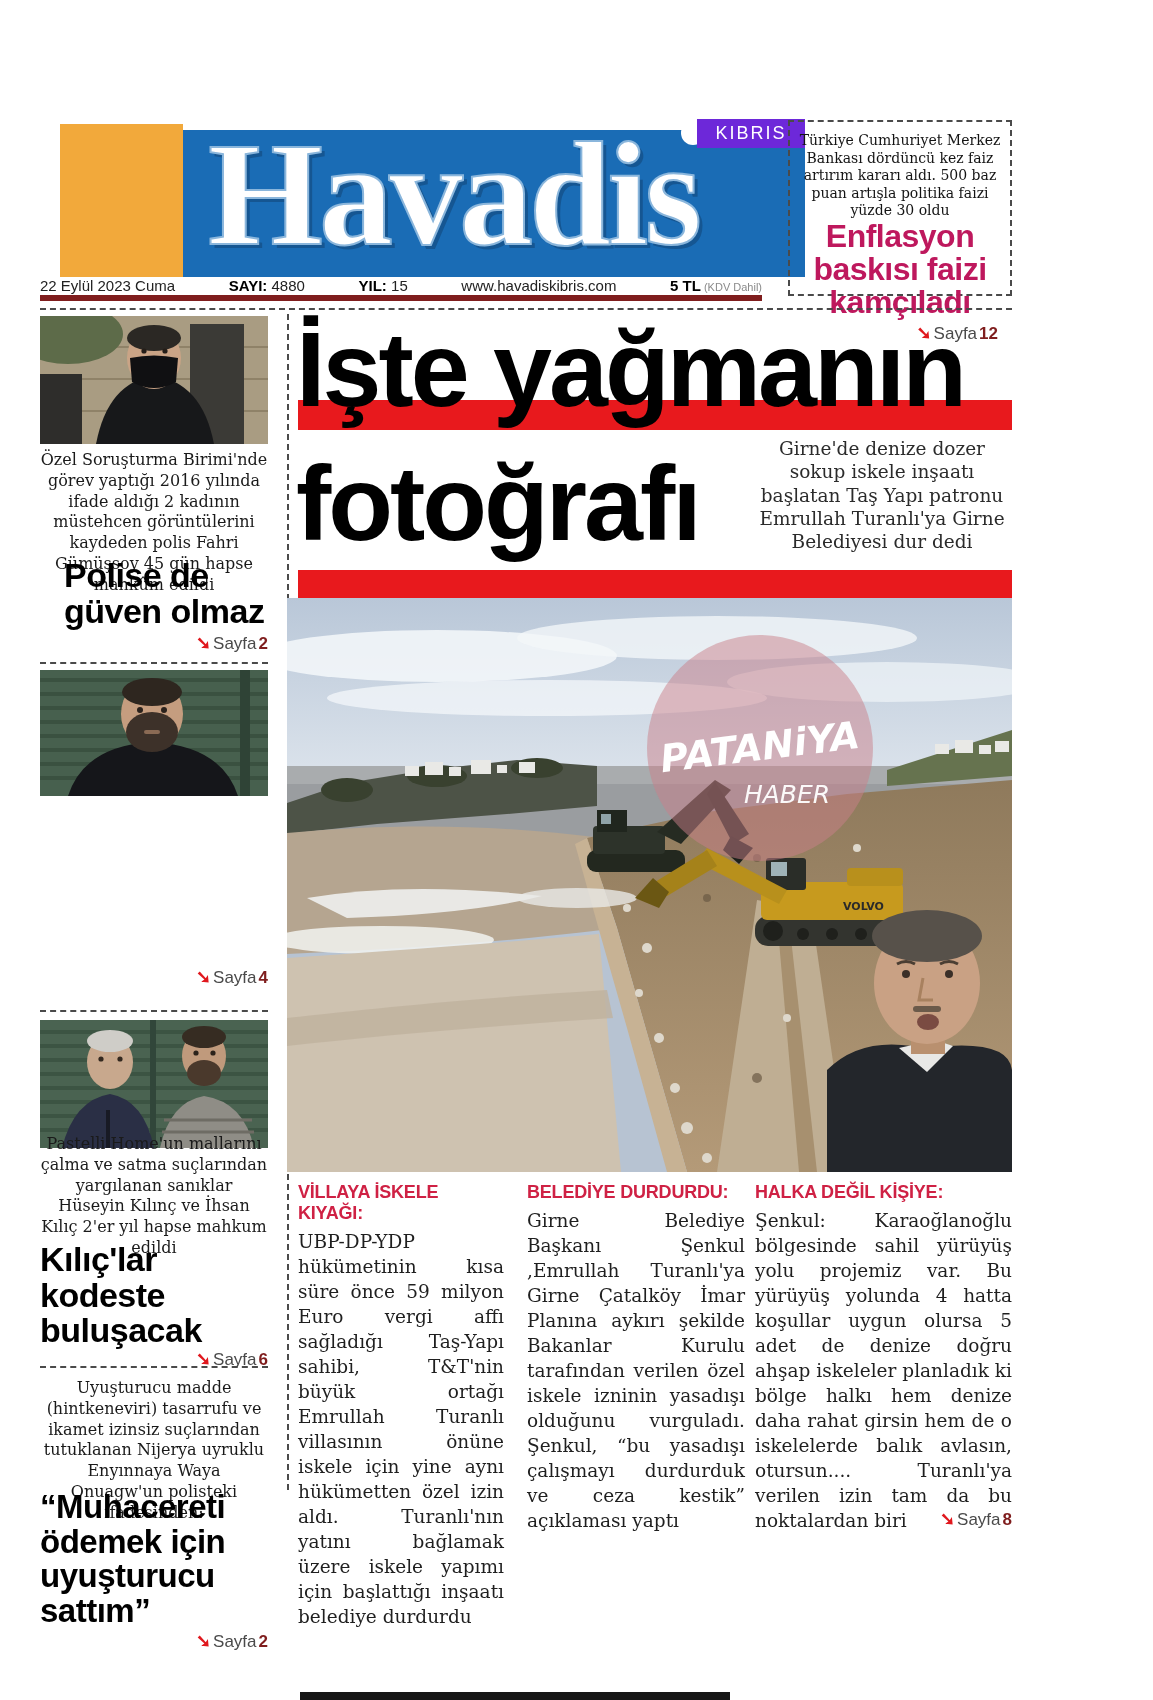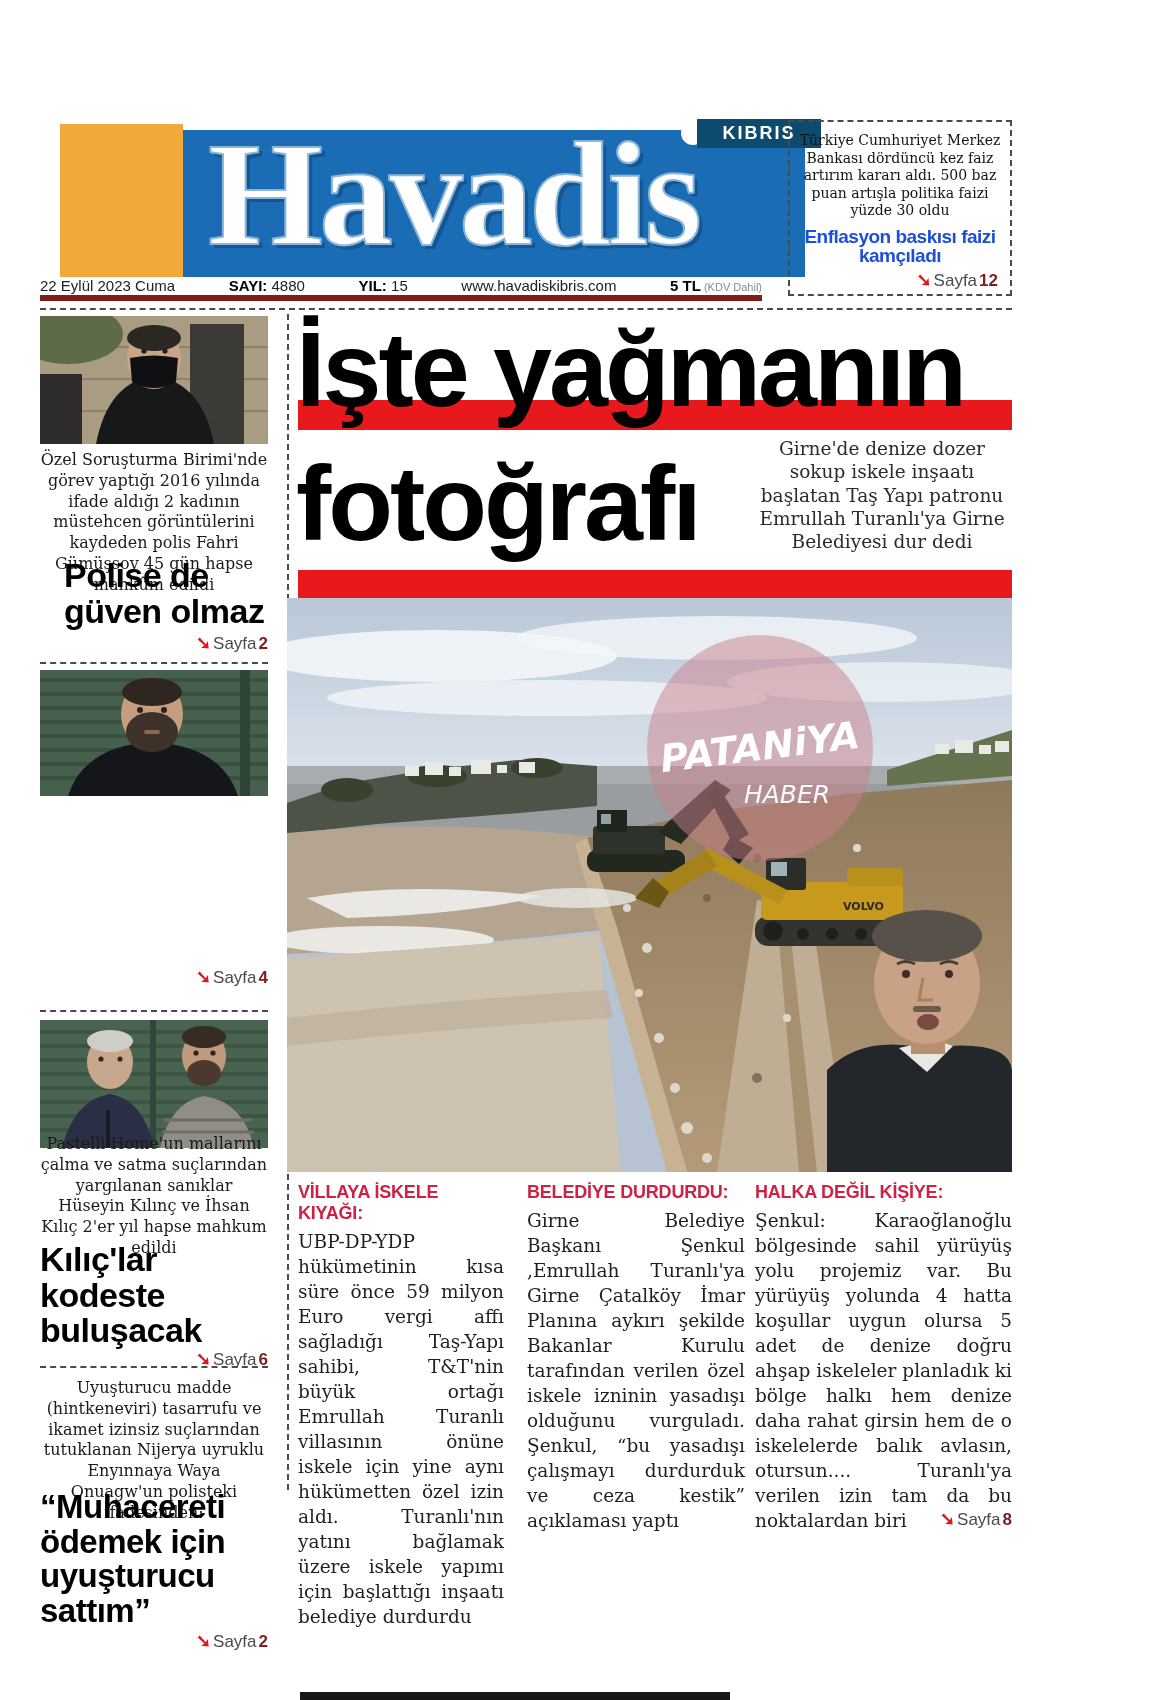--- a/index.html
+++ b/index.html
@@ -14,41 +14,41 @@
   .orange-block { left:60px; top:124px; width:123px; height:153px; background:#f2a93b; }
   .blue-block   { left:183px; top:130px; width:622px; height:147px; background:#1a6cb5; }
   .logo {
     left:100px; top:120px; width:706px; text-align:center;
     font-family:"Liberation Serif", serif; font-weight:700;
     font-size:148px; line-height:1; color:#fff; letter-spacing:-4px;
     -webkit-text-stroke:2px #8ab6dc;
     text-shadow:4px 4px 0 rgba(15,60,105,.45);
   }
   .kibris-badge {
-    left:697px; top:119px; width:124px; height:29px; background:#0c4a6e;
-    color:#fff; font-weight:700; font-size:18px; letter-spacing:2px;
+    left:697px; top:119px; width:108px; height:29px; background:#6d28d9;
+    color:#fff; font-weight:400; font-size:18px; letter-spacing:2px;
     display:flex; align-items:center; justify-content:center;
   }
   .logo-dot { left:681px; top:121px; width:24px; height:24px; border-radius:50%; background:#fff; }
 
   .infobar {
     left:40px; top:279px; width:722px; height:22px;
     display:flex; align-items:center; justify-content:space-between;
     font-size:15px; color:#222; border-bottom:6px solid #7f1d1d; padding-bottom:3px;
   }
   .infobar b { font-weight:700; color:#000; }
   .price-note { font-size:11px; color:#8a8a8a; }
 
   
   .tr-box {
     left:788px; top:120px; width:224px; height:176px;
     border:2px dashed #4a4a4a; padding:10px 8px 6px 8px; text-align:center;
   }
   .tr-teaser { font-family:"DejaVu Serif", serif; font-size:14px; line-height:1.25; color:#141414; }
-  .tr-headline { margin-top:7px; font-size:19px; font-weight:800; line-height:1.04; letter-spacing:-0.5px; color:#1d4ed8; }
+  .tr-headline { font-size:32px; font-weight:800; line-height:1.04; letter-spacing:-0.5px; color:#be185d; }
   .tr-page { margin-top:3px; text-align:right; padding-right:4px; }
 
   
   .sayfa { display:inline-flex; align-items:baseline; gap:2px; font-size:17px; }
   .sayfa .arr { color:#e0181e; font-size:18px; font-weight:700; }
   .sayfa .lbl { color:#4a4a4a; }
   .sayfa .num { font-weight:800; color:#7f1d1d; }
 
   
   .dash-h { border-top:2px dashed #4a4a4a; height:0; }

